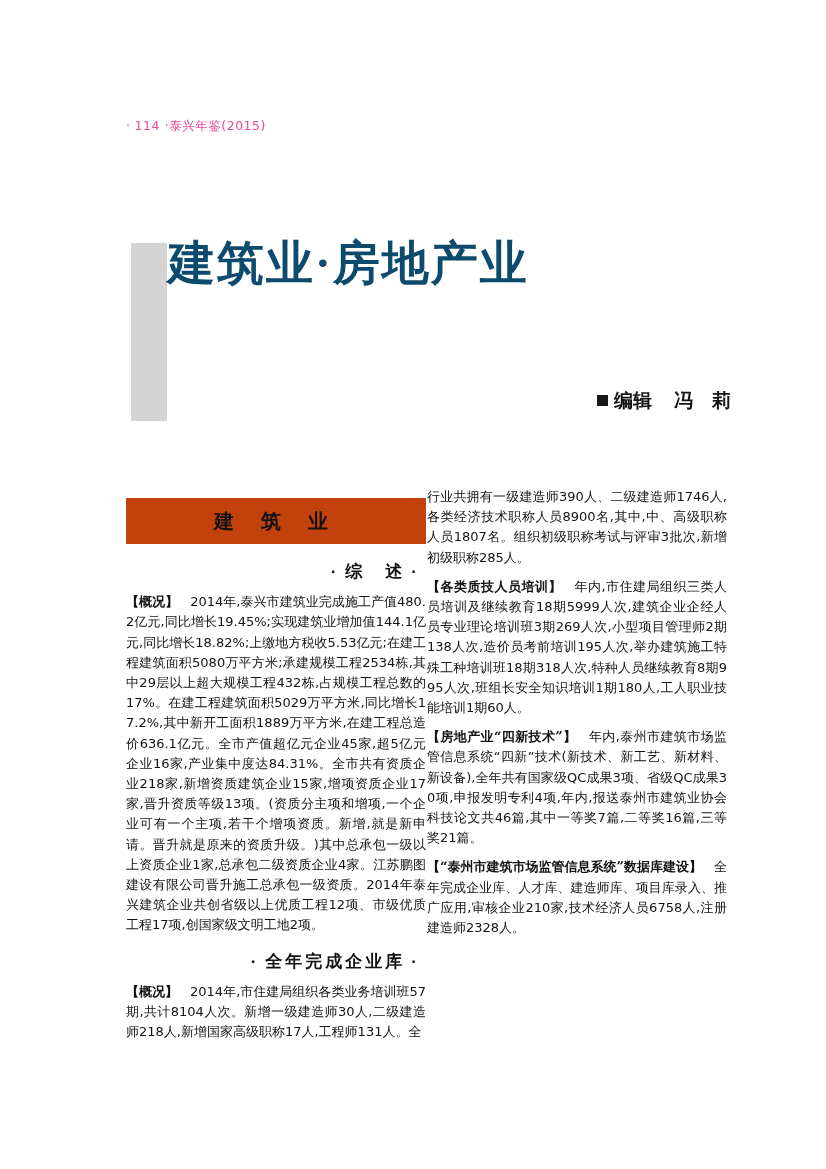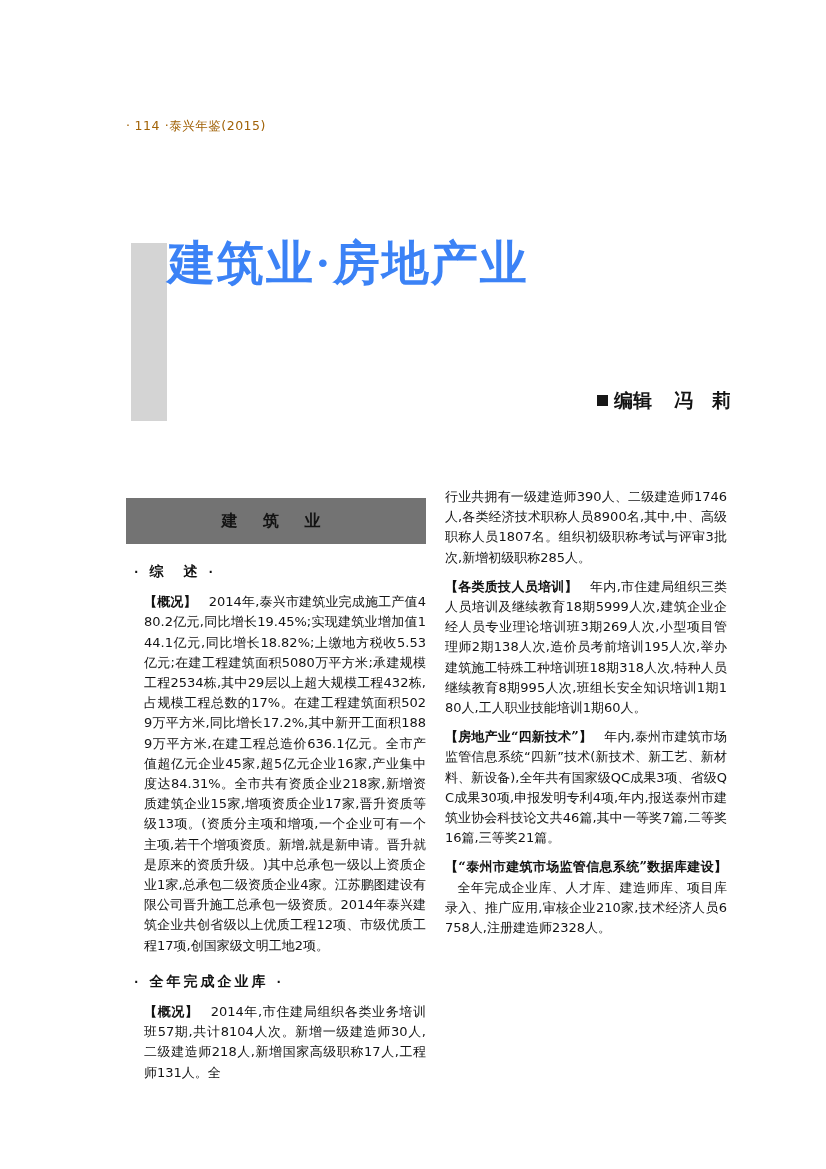--- a/index.html
+++ b/index.html
@@ -17,21 +17,21 @@
     overflow: hidden;
   }
 
   
   .runhead {
     position: absolute;
     left: 126px;
     top: 118px;
     font-size: 12.5px;
     letter-spacing: 0.5px;
-    color: #a16207;
+    color: #ec4899;
     white-space: nowrap;
   }
   .runhead .dot { margin-right: 4px; }
   .runhead .num { margin-right: 5px; }
 
   
   .title-bar {
     position: absolute;
     left: 131px;
     top: 243px;
@@ -40,21 +40,21 @@
     background: #d4d4d4;
   }
   .main-title {
     position: absolute;
     left: 168px;
     top: 232px;
     font-family: Liberation Serif, serif;
     font-weight: bold;
     font-size: 47px;
     letter-spacing: 2px;
-    color: #3b82f6;
+    color: #0c4a6e;
     white-space: nowrap;
   }
 
   .editor-line {
     position: absolute;
     right: 95px;
     top: 388px;
     font-family: "DejaVu Serif", "Liberation Serif", serif;
     font-weight: bold;
     font-size: 19px;
@@ -78,49 +78,48 @@
     width: 300px;
     font-size: 13px;
     line-height: 20.2px;
     text-align: justify;
     color: #131313;
   }
   .col-left { left: 126px; top: 498px; }
   .col-right { left: 427px; top: 487px; }
 
   .section-head {
-    background: #737373;
+    background: #c2410c;
     height: 46px;
     line-height: 46px;
     text-align: center;
     font-family: "DejaVu Serif", "Liberation Serif", serif;
     font-weight: bold;
-    font-size: 16px;
+    font-size: 20px;
     letter-spacing: 10px;
     color: #121212;
     margin-bottom: 18px;
   }
 
   .sub-head {
-    text-align: left;
-    font-family: Liberation Mono, monospace;
+    text-align: right;
+    font-family: Liberation Sans, sans-serif;
     font-weight: bold;
-    font-size: 14px;
+    font-size: 17px;
     letter-spacing: 3px;
     margin: 16px 0 10px 0;
     color: #121212;
   }
   .sub-head .sep { font-weight: bold; padding: 0 6px; }
 
   p.para {
     margin: 0 0 9px 0;
     text-indent: 0;
     text-align: justify;
     word-break: break-all;
-    padding-left: 18px;
   }
   p.para .lead {
     font-weight: bold;
     font-family: "DejaVu Serif", "Liberation Serif", serif;
     margin-top: 47px;
   }
   p.para .sp { display: inline-block; width: 12px; }
 </style>
 </head>
 <body>

